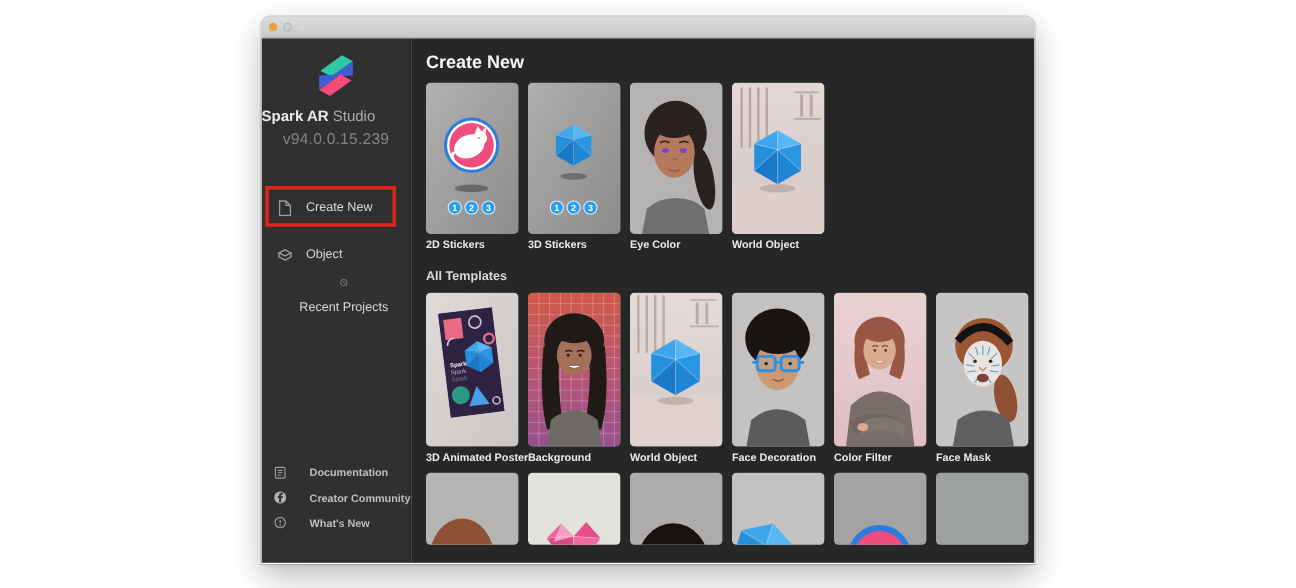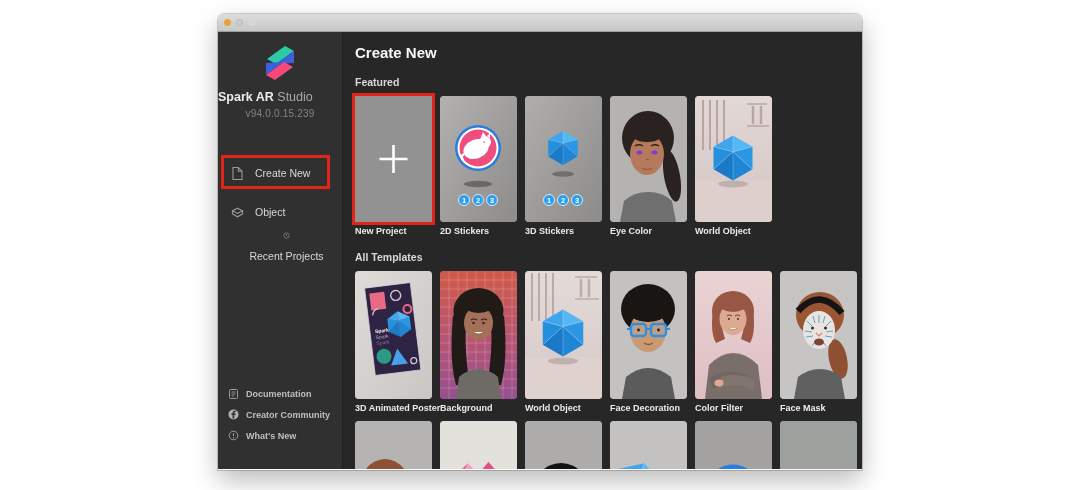--- a/index.html
+++ b/index.html
@@ -17,33 +17,33 @@
   .tl-close { background:#d6d6d6; }
 
   .content { display:flex; height:437px; }
 
   
   .sidebar { position:relative; width:125px; background:#303031; border-right:1px solid rgba(0,0,0,0.35); flex:none; }
   .logo-wrap { margin:7px auto 0; width:48px; height:48px; }
   .app-name { text-align:left; font-size:12.5px; color:#ececec; margin-top:3px; white-space:nowrap; }
   .app-name .bold { font-weight:700; }
   .app-name .light { font-weight:400; color:#a9a9a9; }
-  .version { text-align:center; font-size:10px; color:#848484; margin-top:4px; letter-spacing:0.2px; }
+  .version { text-align:center; font-size:13px; color:#848484; margin-top:4px; letter-spacing:0.2px; }
 
   .nav { position:absolute; left:0; top:126px; width:100%; }
   .nav-item { display:flex; align-items:center; gap:11px; padding-left:13px; height:30px; cursor:pointer; }
   .nav-item .label { font-size:10.5px; color:#d8d8d8; }
   .nav-item.i1 { margin-bottom:9px; }
   .nav-item.i2 { margin-bottom:5px; }
   .nav-item.i3 { margin-bottom:12px;flex-direction:column; }
   .hl-sidebar { position:absolute; left:3px; top:123px; width:109px; height:34px;
                 border:3px solid #df2419; pointer-events:none; }
 
   .side-footer { position:absolute; left:0; top:351px; width:100%; }
-  .foot-item { display:flex; align-items:center; gap:7px; padding-left:10px; height:21px; cursor:pointer; }
+  .foot-item { display:flex; align-items:center; gap:19px; padding-left:10px; height:21px; cursor:pointer; }
   .foot-item .label { font-size:9px; font-weight:700; color:#bfbfbf; }
 
   
   .main { flex:1; background:#272728; padding:0 0 0 12px; overflow:hidden; }
   .main-title { font-size:15px; font-weight:700; color:#f7f7f7; margin-top:12px; }
   .sec-heading { font-size:10.5px; font-weight:700; color:#dadada; margin-top:15px; }
   .row { display:flex; gap:8px; margin-top:8px; }
   .card { width:77px; flex:none; cursor:pointer; }
   .thumb { width:77px; border-radius:4px; overflow:hidden; position:relative; background:#9a9a9a; }
   .thumb.h1 { height:126px; }
@@ -151,33 +151,23 @@
             <circle cx="5.5" cy="7.7" r="0.7" fill="#9b9b9b"></circle>
           </svg>
           <span class="label">What's New</span>
         </div>
       </div>
     </div>
 
     <div class="main">
       <div class="main-title">Create New</div>
 
-      <div class="sec-heading">Featured</div>
 
       <div class="row">
 
-        <div class="card">
-          <div class="thumb h1 hl">
-            <svg viewBox="0 0 77 126">
-              <rect width="77" height="126" fill="#929292"></rect>
-              <path d="M38.5 49 V77 M24.5 63 H52.5" stroke="#ffffff" stroke-width="2.6"></path>
-            </svg>
-          </div>
-          <div class="card-label">New Project</div>
-        </div>
 
         <div class="card">
           <div class="thumb h1">
             <svg viewBox="0 0 77 126">
               <defs>
                   <linearGradient id="g2d" x1="0" y1="0" x2="1" y2="1">
                 <stop offset="0" stop-color="#b3b1af"></stop>
                     <stop offset="1" stop-color="#8e8c8a"></stop>
                   </linearGradient>
                 </defs>

